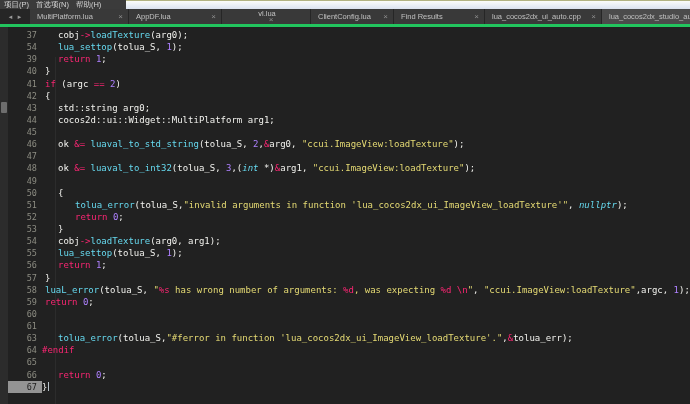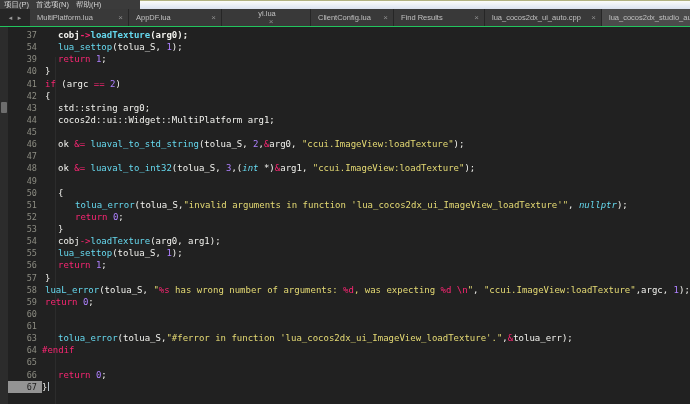--- a/index.html
+++ b/index.html
@@ -4,29 +4,29 @@
 <style>
   html,body{margin:0;padding:0;}
   body{
     width:690px;height:404px;overflow:hidden;position:relative;
     background:var(--editor-bg);
     font-family:"Liberation Sans","DejaVu Sans",sans-serif;
     -webkit-font-smoothing:none;
   }
   
   .topbar{position:absolute;left:0;top:0;width:690px;height:9px;background:var(--menubar-bg);}
-  .menu-items{position:absolute;left:0;top:0;height:9px;width:140px;background:var(--menubar-bg);
+  .menu-items{position:absolute;left:0;top:0;height:9px;width:126px;background:var(--menubar-bg);
     display:flex;align-items:center;gap:7px;padding-left:4px;box-sizing:border-box;}
   .menu-item{font-size:7.5px;line-height:9px;color:#d6d6d6;white-space:nowrap;cursor:default;}
   .backdrop-strip{position:absolute;left:116px;top:0;right:0;height:9px;
     background:linear-gradient(180deg,#fbfcf9 0%,#eef2f7 40%,#dbe2ef 100%);
     border-top:1px solid #b2b383;box-sizing:border-box;}
   
   .tabbar{position:absolute;left:0;top:9px;width:690px;height:18px;background:var(--tabbar-bg);
-    display:flex;align-items:stretch;border-bottom:1px solid #22c55e;box-sizing:border-box;}
+    display:flex;align-items:stretch;border-bottom:3px solid #22c55e;box-sizing:border-box;}
   .tab-scrollers{flex:0 0 30px;display:flex;align-items:center;justify-content:center;gap:3px;
     color:#9a9a9a;font-size:6px;}
   .tab-list{display:flex;flex:1;overflow:hidden;}
   .tab{flex:0 0 auto;display:flex;align-items:center;justify-content:space-between;
     background:var(--tab-bg);margin-right:1px;padding:0 5px 0 7px;box-sizing:border-box;
     overflow:hidden;cursor:default;}
   .tab.active{background:var(--tab-active-bg);}
   .tab-label{font-size:7.5px;color:var(--tab-fg);white-space:nowrap;overflow:hidden;}
   .tab-close{font-size:8px;color:#8f8f8f;margin-left:8px;line-height:8px;}
   .tab:nth-child(1){width:98px;} .tab:nth-child(2){width:92px;} .tab:nth-child(3){width:88px;flex-direction:column;}
@@ -97,21 +97,21 @@
       </div>
       <div class="tab active">
         <span class="tab-label">lua_cocos2dx_studio_auto.cpp</span>
       </div>
     </div>
 </div>
 
 <div class="editor">
   <div class="indent-guide"></div>
   <div>
-      <div class="row"><span class="gut">37</span><span class="code" style="padding-left: 16px; font-weight: bold;"><span class="tk-p">cobj</span><span class="tk-o">-&gt;</span><span class="tk-f">loadTexture</span><span class="tk-p">(arg0);</span></span></div>
+      <div class="row"><span class="gut">37</span><span class="code" style="padding-left: 16px;"><span class="tk-p">cobj</span><span class="tk-o">-&gt;</span><span class="tk-f">loadTexture</span><span class="tk-p">(arg0);</span></span></div>
       <div class="row"><span class="gut">54</span><span class="code" style="padding-left: 16px;"><span class="tk-f">lua_settop</span><span class="tk-p">(tolua_S, </span><span class="tk-n">1</span><span class="tk-p">);</span></span></div>
       <div class="row"><span class="gut">39</span><span class="code" style="padding-left: 16px;"><span class="tk-k">return </span><span class="tk-n">1</span><span class="tk-p">;</span></span></div>
       <div class="row"><span class="gut">40</span><span class="code" style="padding-left: 3px;"><span class="tk-p">}</span></span></div>
       <div class="row"><span class="gut">41</span><span class="code" style="padding-left: 3px;"><span class="tk-k">if</span><span class="tk-p"> (argc </span><span class="tk-o">==</span><span class="tk-p"> </span><span class="tk-n">2</span><span class="tk-p">)</span></span></div>
       <div class="row"><span class="gut">42</span><span class="code" style="padding-left: 3px;"><span class="tk-p">{</span></span></div>
       <div class="row"><span class="gut">43</span><span class="code" style="padding-left: 16px;"><span class="tk-p">std::string arg0;</span></span></div>
       <div class="row"><span class="gut">44</span><span class="code" style="padding-left: 16px;"><span class="tk-p">cocos2d::ui::Widget::MultiPlatform arg1;</span></span></div>
       <div class="row"><span class="gut">45</span><span class="code" style="padding-left: 0px;"></span></div>
       <div class="row"><span class="gut">46</span><span class="code" style="padding-left: 16px;"><span class="tk-p">ok </span><span class="tk-o">&amp;=</span><span class="tk-p"> </span><span class="tk-f">luaval_to_std_string</span><span class="tk-p">(tolua_S, </span><span class="tk-n">2</span><span class="tk-p">,</span><span class="tk-o">&amp;</span><span class="tk-p">arg0, </span><span class="tk-s">"ccui.ImageView:loadTexture"</span><span class="tk-p">);</span></span></div>
       <div class="row"><span class="gut">47</span><span class="code" style="padding-left: 0px;"></span></div>

